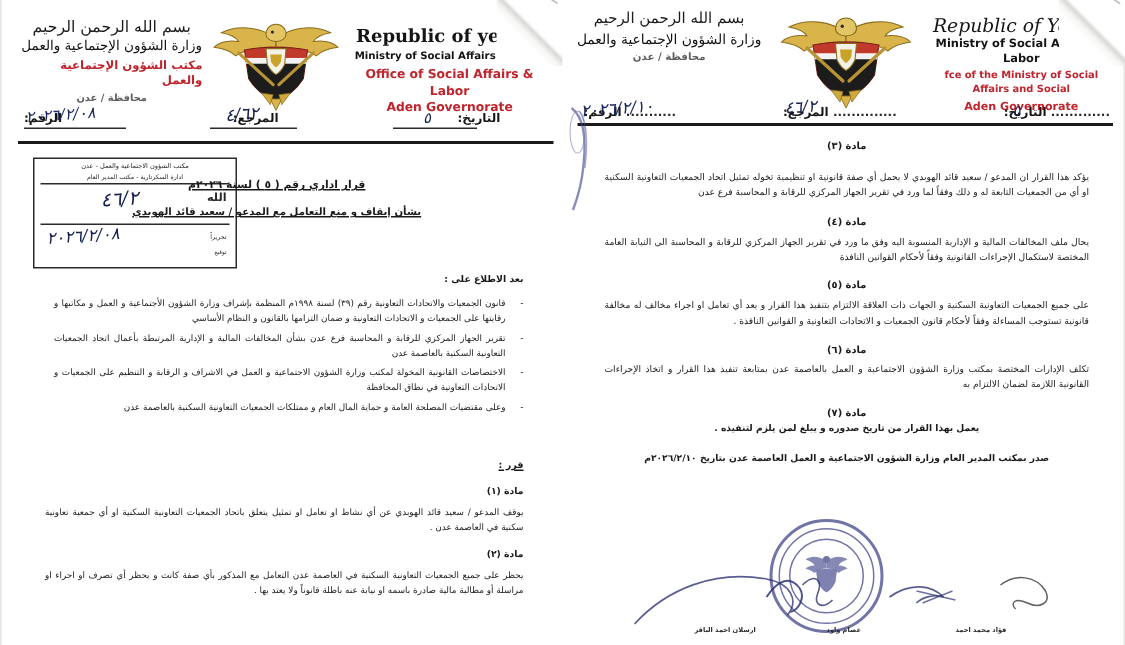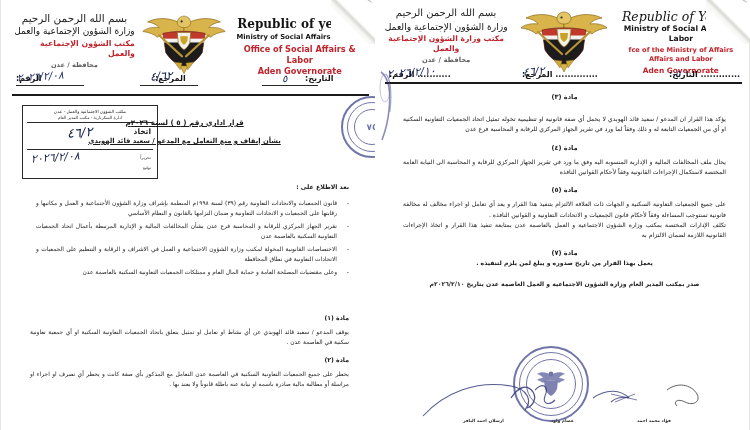--- a/index.html
+++ b/index.html
@@ -106,21 +106,21 @@
 <div class="scan-pair">
 
   <div class="page left">
     <div class="page-inner">
 
       <div class="hdr" style="position:absolute;top:4px;left:6px;right:6px;height:68px;">
 
         <div class="hdr-en" style="width:128px;padding-top:6px;">
           <div class="en-script" style="font-size:12.5px;line-height:13px;">Republic of Yemen</div>
           <div class="en-bold" style="font-size:7.6px;line-height:10px;margin-top:1px;">Ministry of Social Affairs &amp; Labor</div>
-          <div class="en-red" style="font-size:6.6px;line-height:9px;margin-top:2px;">fce of the Ministry of Affairs Affairs and Labor</div>
+          <div class="en-red" style="font-size:6.6px;line-height:9px;margin-top:2px;">fce of the Ministry of Social Affairs and Social</div>
           <div class="en-red" style="font-size:7.4px;line-height:10px;margin-top:2px;">Aden Governorate</div>
         </div>
 
         <div class="emblem-wrap" style="width:108px;padding-top:2px;">
           <svg width="96" height="66" viewBox="0 0 96 66">
 
             <path d="M48 16 C38 8 22 6 10 12 C16 13 20 15 22 18 C14 17 8 19 5 22 C12 23 17 25 20 28 C26 24 38 21 48 22 Z" fill="#d9b44a" stroke="#8a6c1c" stroke-width="0.7"></path>
             <path d="M48 16 C58 8 74 6 86 12 C80 13 76 15 74 18 C82 17 88 19 91 22 C84 23 79 25 76 28 C70 24 58 21 48 22 Z" fill="#d9b44a" stroke="#8a6c1c" stroke-width="0.7"></path>
 
             <path d="M48 6 C44 6 41 9 41 13 C41 16 44 18 48 18 C52 18 55 16 55 13 C55 9 52 6 48 6 Z" fill="#e3c566" stroke="#8a6c1c" stroke-width="0.7"></path>
@@ -138,21 +138,20 @@
 
             <path d="M44 58 L48 66 L52 58 Z" fill="#d9b44a" stroke="#8a6c1c" stroke-width="0.6"></path>
             <path d="M38 54 L44 62 L46 55 Z" fill="#cfa93d" stroke="#8a6c1c" stroke-width="0.5"></path>
             <path d="M58 54 L52 62 L50 55 Z" fill="#cfa93d" stroke="#8a6c1c" stroke-width="0.5"></path>
           </svg>
         </div>
 
         <div class="hdr-ar" style="width:132px;padding-top:3px;">
           <div class="bism" style="font-size:10px;line-height:12px;">بسم الله الرحمن الرحيم</div>
           <div class="ar-bold" style="font-size:9.2px;line-height:11px;margin-top:2px;">وزارة الشؤون الإجتماعية والعمل</div>
-          <div class="ar-red" style="font-size:7.6px;line-height:10px;margin-top:2px;">مكتب وزارة الشؤون الإجتماعية والعمل</div>
           <div class="ar-gray" style="font-size:6.8px;line-height:9px;margin-top:2px;">محافظة / عدن</div>
         </div>
       </div>
 
       <div class="refline" style="position:absolute;top:70px;left:14px;right:10px;font-size:8px;">
         <div class="cell">
           <span class="dots">.............</span>
           <span>التاريخ:</span>
         </div>
         <div class="cell">
@@ -175,20 +174,21 @@
 
         <div class="art-head" style="font-size:6.6px;margin-bottom:12px;">مادة (٣)</div>
         <div class="para">يؤكد هذا القرار ان المدعو / سعيد قائد الهوبدي لا يحمل أي صفة قانونية او تنظيمية تخوله تمثيل اتحاد الجمعيات التعاونية السكنية او أي من الجمعيات التابعة له و ذلك وفقاً لما ورد في تقرير الجهاز المركزي للرقابة و المحاسبة فرع عدن</div>
 
         <div class="art-head" style="font-size:6.6px;margin:8px 0 4px;">مادة (٤)</div>
         <div class="para">يحال ملف المخالفات المالية و الإدارية المنسوبة اليه وفق ما ورد في تقرير الجهاز المركزي للرقابة و المحاسبة الى النيابة العامة المختصة لاستكمال الإجراءات القانونية وفقاً لأحكام القوانين النافذة</div>
 
         <div class="art-head" style="font-size:6.6px;margin:8px 0 4px;">مادة (٥)</div>
         <div class="para">على جميع الجمعيات التعاونية السكنية و الجهات ذات العلاقة الالتزام بتنفيذ هذا القرار و يعد أي تعامل او اجراء مخالف له مخالفة قانونية تستوجب المساءلة وفقاً لأحكام قانون الجمعيات و الاتحادات التعاونية و القوانين النافذة .</div>
 
+        <div class="art-head" style="font-size:6.6px;margin:8px 0 4px;">مادة (٦)</div>
         <div class="para">تكلف الإدارات المختصة بمكتب وزارة الشؤون الاجتماعية و العمل بالعاصمة عدن بمتابعة تنفيذ هذا القرار و اتخاذ الإجراءات القانونية اللازمة لضمان الالتزام به</div>
 
         <div class="art-head" style="font-size:6.6px;margin:8px 0 0;">مادة (٧)</div>
         <div class="para center" style="font-weight:bold;">يعمل بهذا القرار من تاريخ صدوره و يبلغ لمن يلزم لتنفيذه .</div>
 
         <div class="para center" style="font-weight:bold;margin-top:9px;line-height:11px;">صدر بمكتب المدير العام وزارة الشؤون الاجتماعية و العمل العاصمة عدن بتاريخ ٢٠٢٦/٢/١٠م</div>
       </div>
 
       <div class="seal" style="width:72px;height:72px;left:138px;top:346px;">
         <div class="core">
@@ -289,51 +289,49 @@
       <div class="hand hand-dark" style="position:absolute;top:69px;left:150px;font-size:11.5px;">٤/٦٢</div>
       <div class="hand hand-dark" style="position:absolute;top:73px;left:282px;font-size:10px;">٥</div>
 
       <div class="rule" style="position:absolute;top:94px;left:12px;right:6px;"></div>
 
       <div class="stampbox" style="left:22px;top:105px;width:134px;height:72px;">
         <div class="sbrow" style="font-size:4.4px;text-align:center;padding:3px 2px 0;">مكتب الشؤون الاجتماعية والعمل - عدن</div>
         <div class="sbrow" style="font-size:4.2px;text-align:center;padding:1px 2px 2px;">ادارة السكرتارية - مكتب المدير العام</div>
         <div class="sbdiv" style="margin:0 4px;"></div>
         <div style="position:relative;height:26px;">
-          <div class="sbrow" style="position:absolute;right:6px;top:4px;font-size:7.5px;font-weight:bold;">اتخاذ</div>
+          <div class="sbrow" style="position:absolute;right:6px;top:4px;font-size:7.5px;font-weight:bold;">الله</div>
           <div class="hand hand-dark" style="position:absolute;left:44px;top:2px;font-size:13px;">٤٦/٢</div>
         </div>
         <div class="sbdiv" style="margin:0 4px;"></div>
         <div style="position:relative;height:20px;">
           <div class="sbrow" style="position:absolute;right:6px;top:5px;font-size:4.2px;">تحريراً</div>
           <div class="hand hand-dark" style="position:absolute;left:8px;top:1px;font-size:11px;">٢٠٢٦/٢/٠٨</div>
           <div class="sbrow" style="position:absolute;right:6px;bottom:0;font-size:3.8px;">توقيع</div>
         </div>
       </div>
 
-      <div class="seal" style="width:58px;height:58px;right:-28px;top:96px;">
-        <div class="core" style="font-size:9px;">۷٥</div>
-      </div>
 
       <div class="doc-body" style="position:absolute;top:118px;left:18px;right:24px;">
         <div class="center u" style="font-size:7.2px;font-weight:bold;letter-spacing:.2px;">قرار اداري رقم ( ٥ ) لسنة ٢٠٢٦م</div>
         <div class="center u" style="font-size:6.8px;font-weight:bold;margin-top:10px;">بشأن إيقاف و منع التعامل مع المدعو / سعيد قائد الهوبدي</div>
       </div>
 
       <div class="doc-body" style="position:absolute;top:182px;left:36px;right:26px;font-size:5.9px;line-height:10px;">
         <div class="right" style="font-weight:bold;font-size:6.2px;">بعد الاطلاع على :</div>
         <ul class="bullets" style="margin-top:6px;">
           <li>قانون الجمعيات والاتحادات التعاونية رقم (٣٩) لسنة ١٩٩٨م المنظمة بإشراف وزارة الشؤون الأجتماعية و العمل و مكاتبها و رقابتها على الجمعيات و الاتحادات التعاونية و ضمان التزامها بالقانون و النظام الأساسي</li>
           <li style="margin-top:3px;">تقرير الجهاز المركزي للرقابة و المحاسبة فرع عدن بشأن المخالفات المالية و الإدارية المرتبطة بأعمال اتحاد الجمعيات التعاونية السكنية بالعاصمة عدن</li>
           <li style="margin-top:3px;">الاختصاصات القانونية المخولة لمكتب وزارة الشؤون الاجتماعية و العمل في الاشراف و الرقابة و التنظيم على الجمعيات و الاتحادات التعاونية في نطاق المحافظة</li>
           <li style="margin-top:3px;">وعلى مقتضيات المصلحة العامة و حماية المال العام و ممتلكات الجمعيات التعاونية السكنية بالعاصمة عدن</li>
         </ul>
       </div>
 
       <div class="doc-body" style="position:absolute;top:305px;left:30px;right:26px;font-size:5.9px;line-height:10px;">
+        <div class="right u" style="font-weight:bold;font-size:6.4px;">قرر :</div>
 
         <div class="right" style="font-weight:bold;font-size:6.2px;margin-top:8px;">مادة (١)</div>
         <div class="para" style="margin-top:4px;">يوقف المدعو / سعيد قائد الهوبدي عن أي نشاط او تعامل او تمثيل يتعلق باتحاد الجمعيات التعاونية السكنية او أي جمعية تعاونية سكنية في العاصمة عدن .</div>
 
         <div class="right" style="font-weight:bold;font-size:6.2px;margin-top:8px;">مادة (٢)</div>
         <div class="para" style="margin-top:4px;">يحظر على جميع الجمعيات التعاونية السكنية في العاصمة عدن التعامل مع المذكور بأي صفة كانت و يحظر أي تصرف او اجراء او مراسلة أو مطالبة مالية صادرة باسمه او نيابة عنه باطلة قانوناً ولا يعتد بها .</div>
       </div>
 
       <div class="fold"></div>
     </div>

